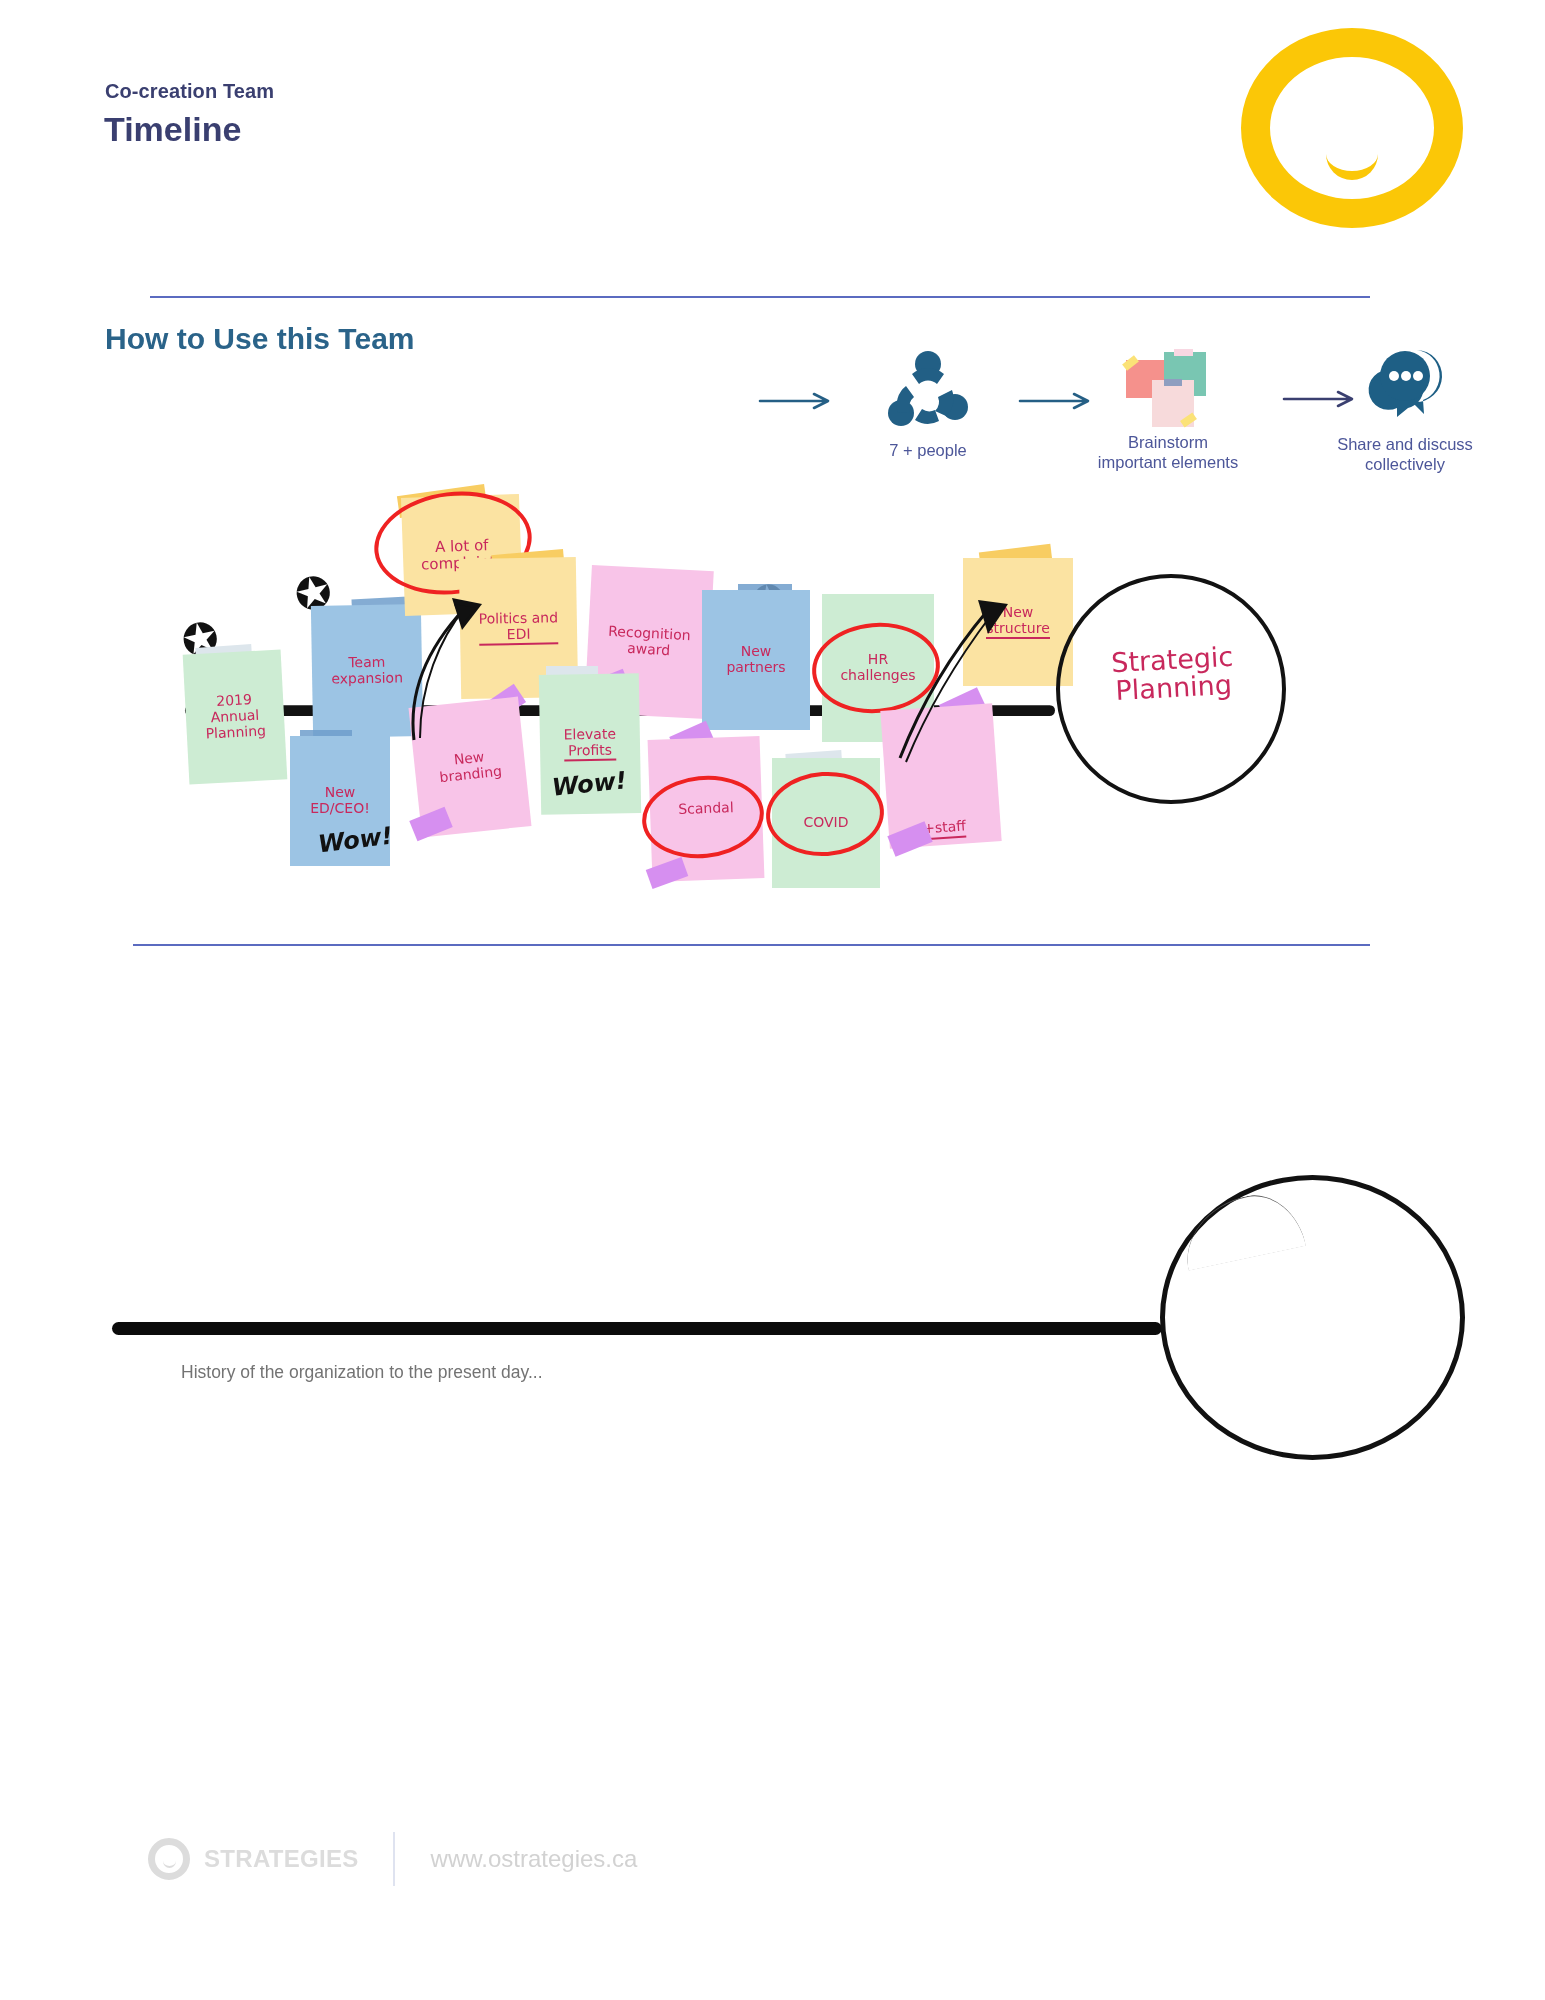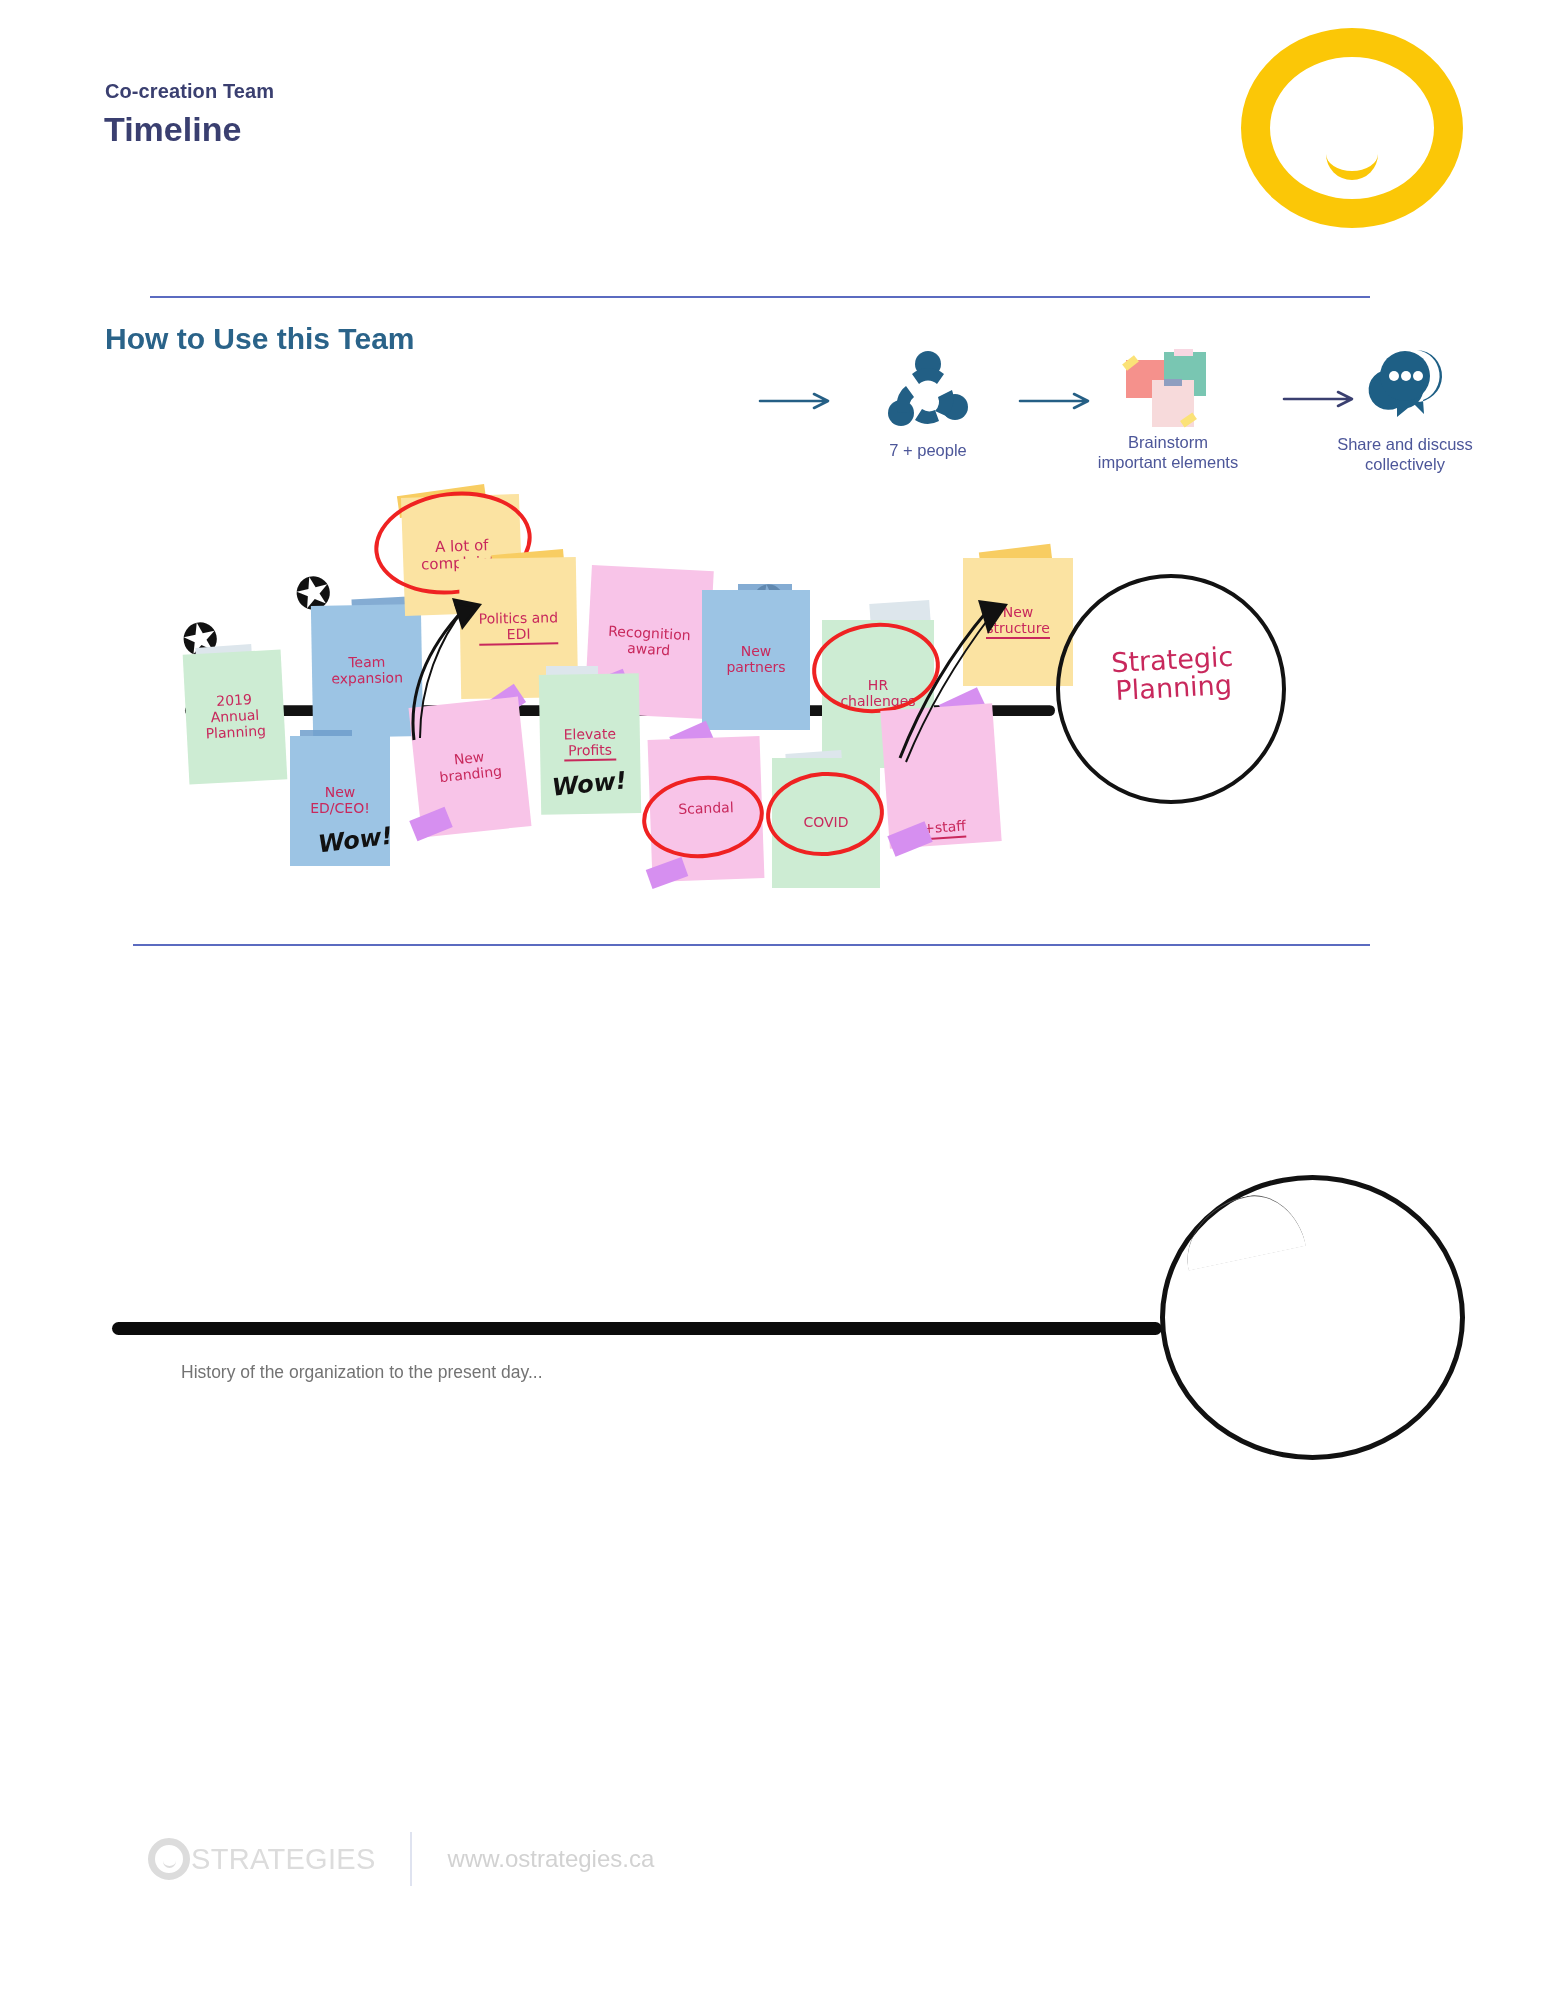--- a/index.html
+++ b/index.html
@@ -159,21 +159,21 @@
     border-top: 1.5px solid #555; border-left: 0;
     border-radius: 60% 40% 0 0 / 100% 100% 0 0;
     transform: rotate(-12deg);
   }
 
   
   .footer { position: absolute; left: 148px; top: 1832px; display: flex; align-items: center; }
   .f-ring { width: 42px; height: 42px; border: 7px solid #dcdcdc; border-radius: 50%; position: relative; }
   .f-smile { position: absolute; left: 50%; top: 56%; width: 13px; height: 7px; margin-left: -6.5px;
              border-bottom: 2.5px solid #dcdcdc; border-radius: 0 0 50% 50%/0 0 100% 100%; }
-  .f-word { font-size: 29px; font-weight: normal; color: #dcdcdc; letter-spacing: .3px; margin-left: 1px; }
+  .f-word { font-size: 24px; font-weight: bold; color: #dcdcdc; letter-spacing: .3px; margin-left: 14px; }
   .f-div { width: 2px; height: 54px; background: #dfe3f0; margin: 0 36px 0 34px; }
   .f-url { font-size: 24px; color: #d2d2d2; }
 </style>
 </head>
 <body>
 
 <div class="page">
 
   <div class="hdr-eyebrow">Co-creation Team</div>
   <div class="hdr-title">Timeline</div>
@@ -321,21 +321,21 @@
     </div>
     <div style="position:absolute; left:552px; top:290px; font-family:'DejaVu Sans',sans-serif; font-weight:bold; font-style:italic; font-size:24px; color:#111; transform:rotate(-6deg);">Wow!</div>
 
     <div class="tape tape-blue" style="left:738px; top:104px; width:54px; height:20px; opacity:.85;"></div>
     <div class="note n-blue" style="left:702px; top:110px; width:108px; height:140px;">
       <span style="white-space:pre-line;">New
 partners</span>
     </div>
 
     <div class="tape tape-grey" style="left:870px; top:122px; width:60px; height:22px; transform:rotate(-4deg);"></div>
-    <div class="note n-green" style="left:822px; top:140px; width:112px; height:148px;align-items:center;">
+    <div class="note n-green" style="left:822px; top:114px; width:112px; height:148px;align-items:center;">
       <span style="white-space:pre-line;">HR
 challenges</span>
     </div>
     <div class="circle-red" style="left:812px; top:143px; width:128px; height:90px; transform:rotate(-5deg);"></div>
 
     <div class="tape tape-purple" style="left:672px; top:248px; width:40px; height:22px; transform:rotate(-24deg);"></div>
     <div class="note n-pink" style="left:650px; top:258px; width:112px; height:142px; transform:rotate(-2deg);">
       <span>Scandal</span>
     </div>
     <div class="circle-red" style="left:642px; top:296px; width:122px; height:82px; transform:rotate(-6deg);"></div>

